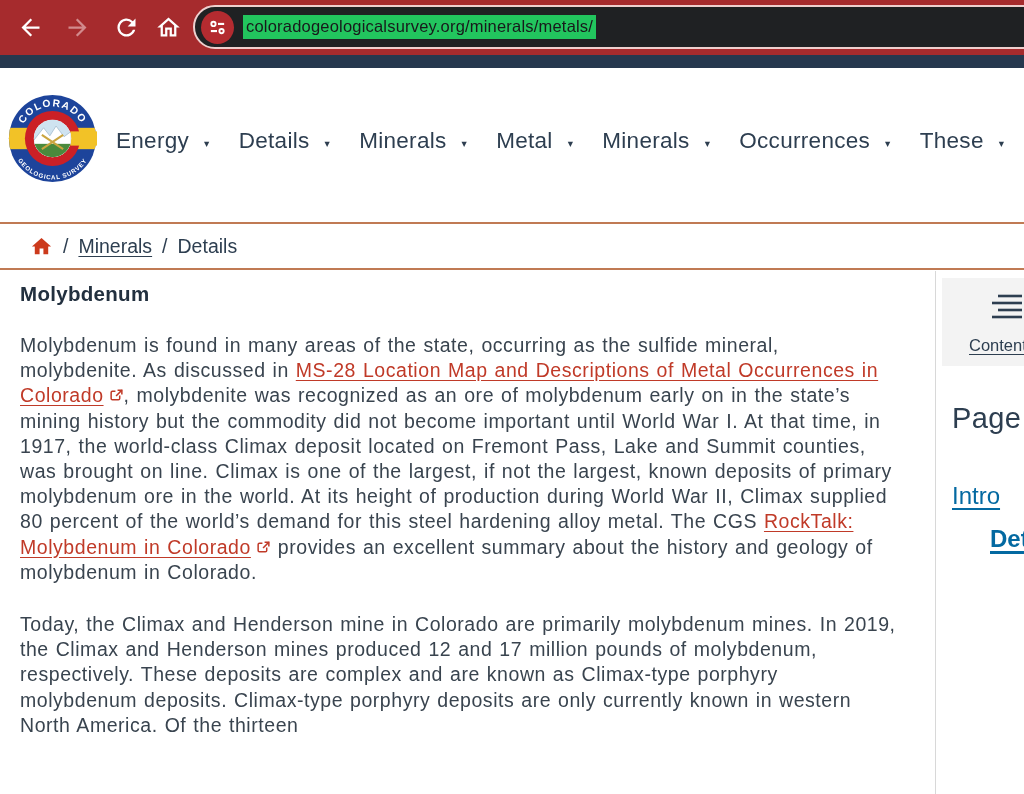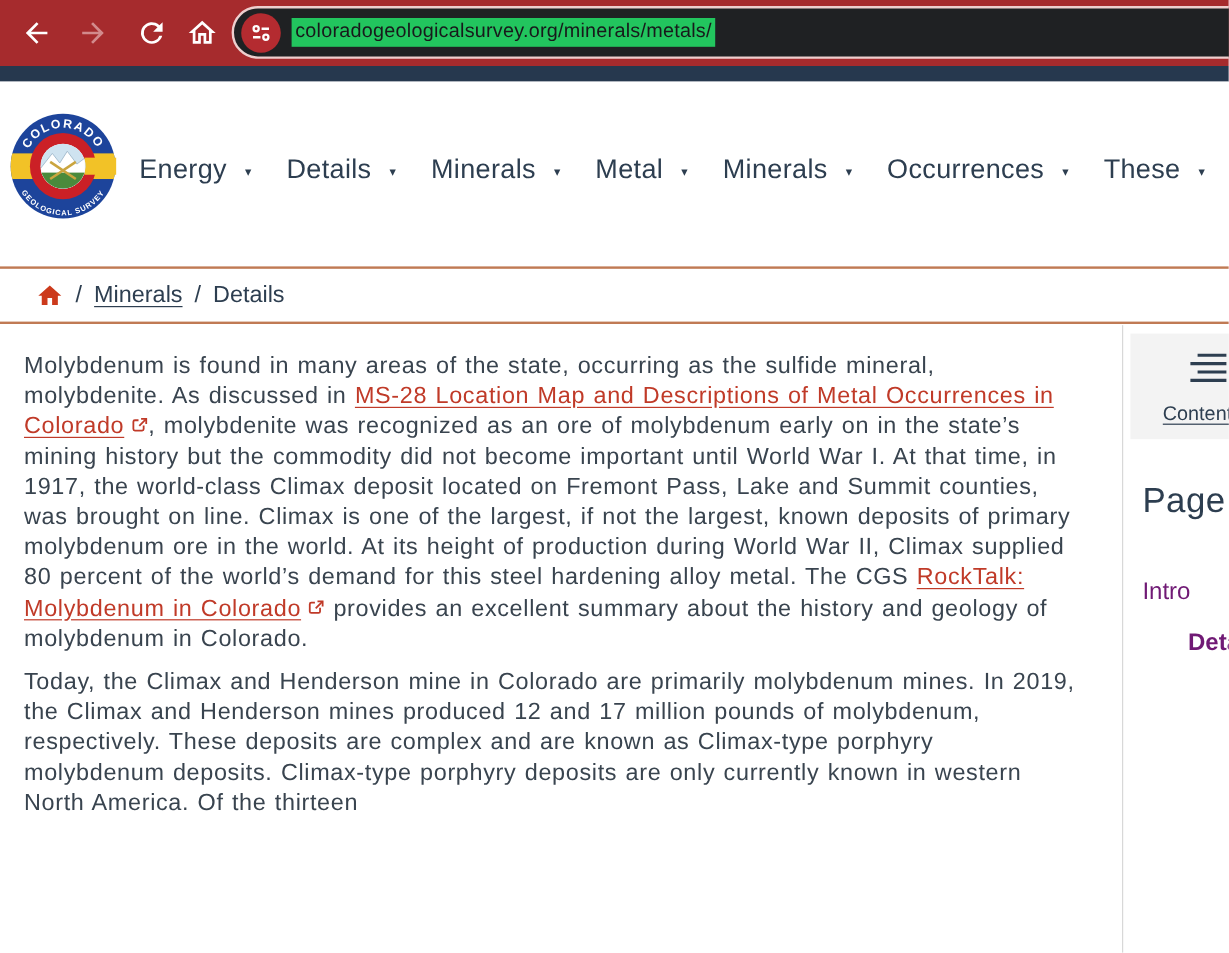--- a/index.html
+++ b/index.html
@@ -36,36 +36,36 @@
   .breadcrumb-bar { position:absolute; top:154px; left:0; width:1024px; height:48px;
                     border-top:2px solid #c07a54; border-bottom:2px solid #c07a54;
                     display:flex; align-items:center; padding-left:30px; gap:10px;
                     font-size:19.5px; color:#2d3e50; background:#fff; }
   .crumb-link { color:#2d3e50; text-decoration:underline; text-underline-offset:3px; cursor:pointer; }
   .crumb-sep, .crumb-current { color:#2d3e50; }
 
   
   .article { position:absolute; left:20px; top:214px; width:878px; color:#39444f; }
   .article h1 { font-size:20.5px; font-weight:bold; color:#22303f; letter-spacing:.3px; }
-  .article p { margin-top:11px; font-size:19.5px; line-height:25.2px;
+  .article p { margin-top:27px; font-size:19.5px; line-height:25.2px;
                letter-spacing:.55px; word-spacing:1px; }
   .red-link { color:#c03a28; text-decoration:underline; text-underline-offset:3px;
               cursor:pointer; }
   .ext-icon { display:inline-block; vertical-align:baseline; margin-left:5px; position:relative; top:1px; }
 
   
   .v-divider { position:absolute; left:935px; top:203px; width:1px; height:523px; background:#d8d8d8; }
   .contents-box { position:absolute; left:942px; top:210px; width:130px; height:88px; background:#f3f3f3; }
   .toc-icon { position:absolute; left:48px; top:14px; cursor:pointer; }
   .contents-link { position:absolute; left:27px; top:58px; font-size:16.5px; color:#2d3e50;
                    text-decoration:underline; text-underline-offset:3px; white-space:nowrap; cursor:pointer; }
   .page-contents-heading { position:absolute; left:952px; top:334px; font-size:29px;
                            color:#2d3e50; letter-spacing:.4px; white-space:nowrap; }
-  .side-link { position:absolute; left:952px; font-size:20px; color:#701a75; white-space:nowrap;
-               text-underline-offset:4px; cursor:pointer; }
+  .side-link { position:absolute; left:952px; font-size:24px; color:#0369a1; white-space:nowrap;
+               text-decoration:underline; text-underline-offset:4px; cursor:pointer; }
   .side-link.intro { top:414px; }
   .side-link.details { top:457px; font-weight:bold; text-decoration-thickness:2.5px;margin-left:38px; }
 </style>
 </head>
 <body>
 
 <div class="browser-bar">
   <svg class="chrome-btn btn-back" viewBox="0 0 24 24">
     <path d="M20 11H7.83l5.59-5.59L12 4l-8 8 8 8 1.41-1.41L7.83 13H20v-2z" fill="#ffffff"></path>
   </svg>
@@ -164,20 +164,21 @@
     <svg width="23" height="23" viewBox="0 0 24 24">
       <path d="M10 20v-6h4v6h5v-8h3L12 3 2 12h3v8z" fill="#cc3a1c"></path>
     </svg>
     <span class="crumb-sep">/</span>
     <span class="crumb-link">Minerals</span>
     <span class="crumb-sep">/</span>
     <span class="crumb-current">Details</span>
   </div>
 
   <div class="article">
+    <h1>Molybdenum</h1>
     <p><span>Molybdenum is found in many areas of the state, occurring as the sulfide mineral, molybdenite. As discussed in </span><span class="red-link"><span>MS-28 Location Map and Descriptions of Metal Occurrences in Colorado</span><svg class="ext-icon" width="15" height="15" viewBox="0 0 14 14">
             <path d="M6 3H3.2C2.5 3 2 3.5 2 4.2v5.6C2 10.5 2.5 11 3.2 11h5.6c.7 0 1.2-.5 1.2-1.2V7" fill="none" stroke="#c03a28" stroke-width="1.4"></path>
             <path d="M8 2h4v4" fill="none" stroke="#c03a28" stroke-width="1.4"></path>
             <line x1="12" y1="2" x2="6.6" y2="7.4" stroke="#c03a28" stroke-width="1.4"></line>
           </svg></span><span>, molybdenite was recognized as an ore of molybdenum early on in the state’s mining history but the commodity did not become important until World War I. At that time, in 1917, the world-class Climax deposit located on Fremont Pass, Lake and Summit counties, was brought on line. Climax is one of the largest, if not the largest, known deposits of primary molybdenum ore in the world. At its height of production during World War II, Climax supplied 80 percent of the world’s demand for this steel hardening alloy metal. The CGS </span><span class="red-link"><span>RockTalk: Molybdenum in Colorado</span><svg class="ext-icon" width="15" height="15" viewBox="0 0 14 14">
             <path d="M6 3H3.2C2.5 3 2 3.5 2 4.2v5.6C2 10.5 2.5 11 3.2 11h5.6c.7 0 1.2-.5 1.2-1.2V7" fill="none" stroke="#c03a28" stroke-width="1.4"></path>
             <path d="M8 2h4v4" fill="none" stroke="#c03a28" stroke-width="1.4"></path>
             <line x1="12" y1="2" x2="6.6" y2="7.4" stroke="#c03a28" stroke-width="1.4"></line>
           </svg></span><span> provides an excellent summary about the history and geology of molybdenum in Colorado.</span></p>
     <p>Today, the Climax and Henderson mine in Colorado are primarily molybdenum mines. In 2019, the Climax and Henderson mines produced 12 and 17 million pounds of molybdenum, respectively. These deposits are complex and are known as Climax-type porphyry molybdenum deposits. Climax-type porphyry deposits are only currently known in western North America. Of the thirteen</p>

